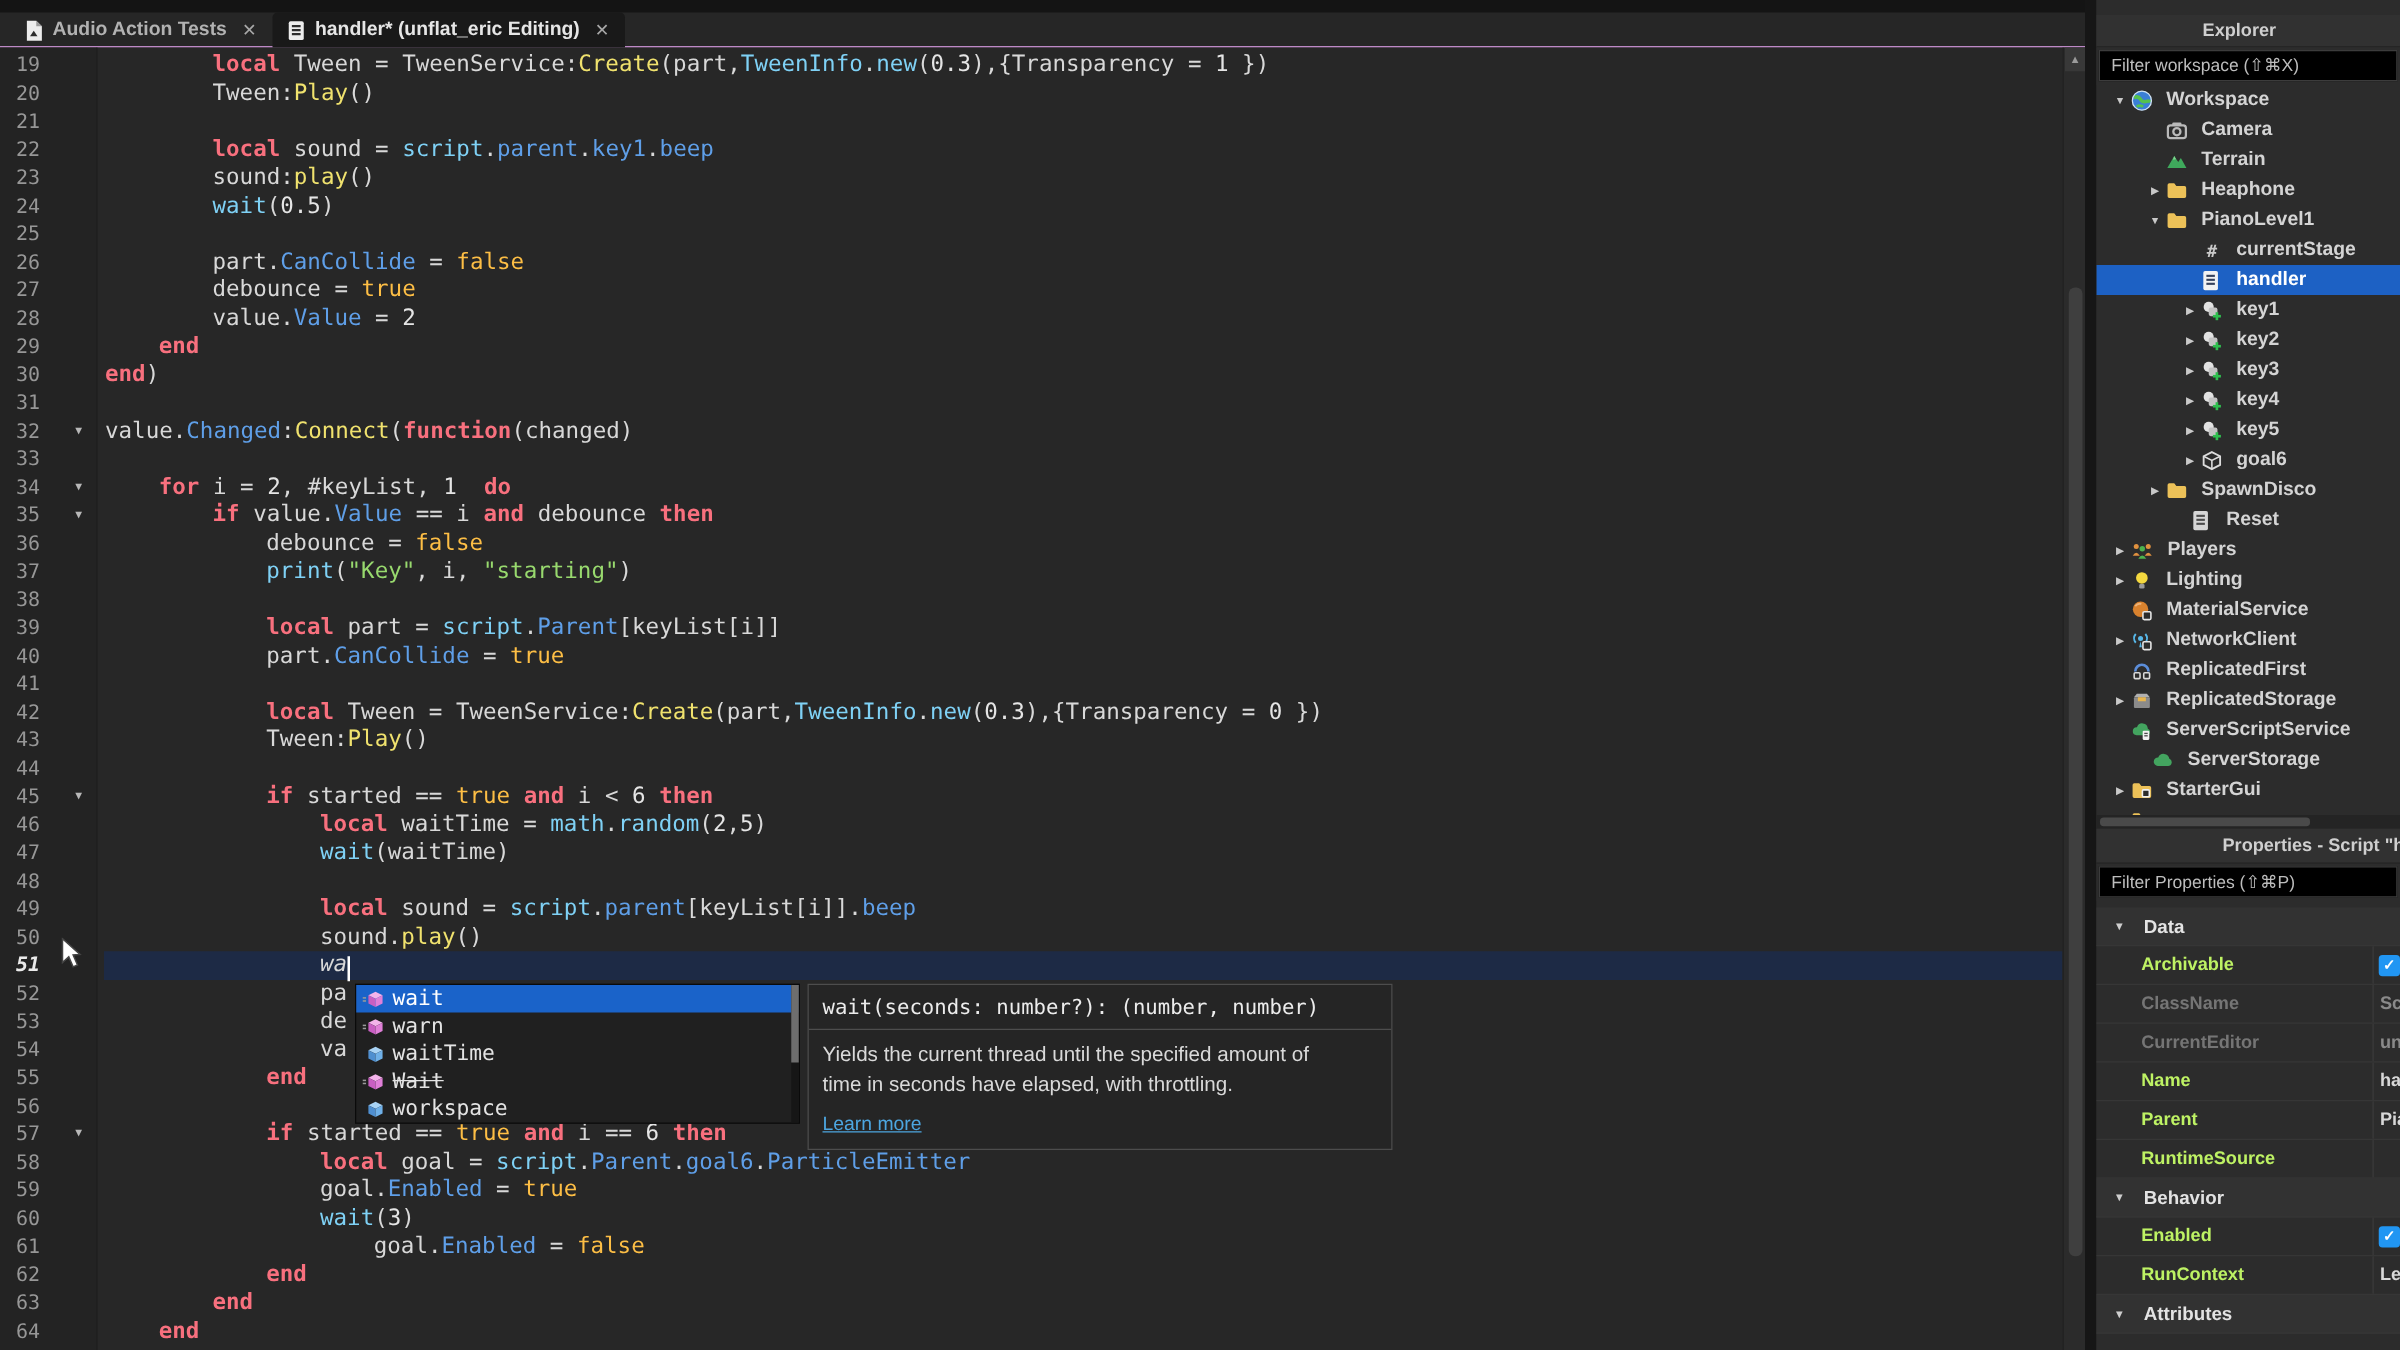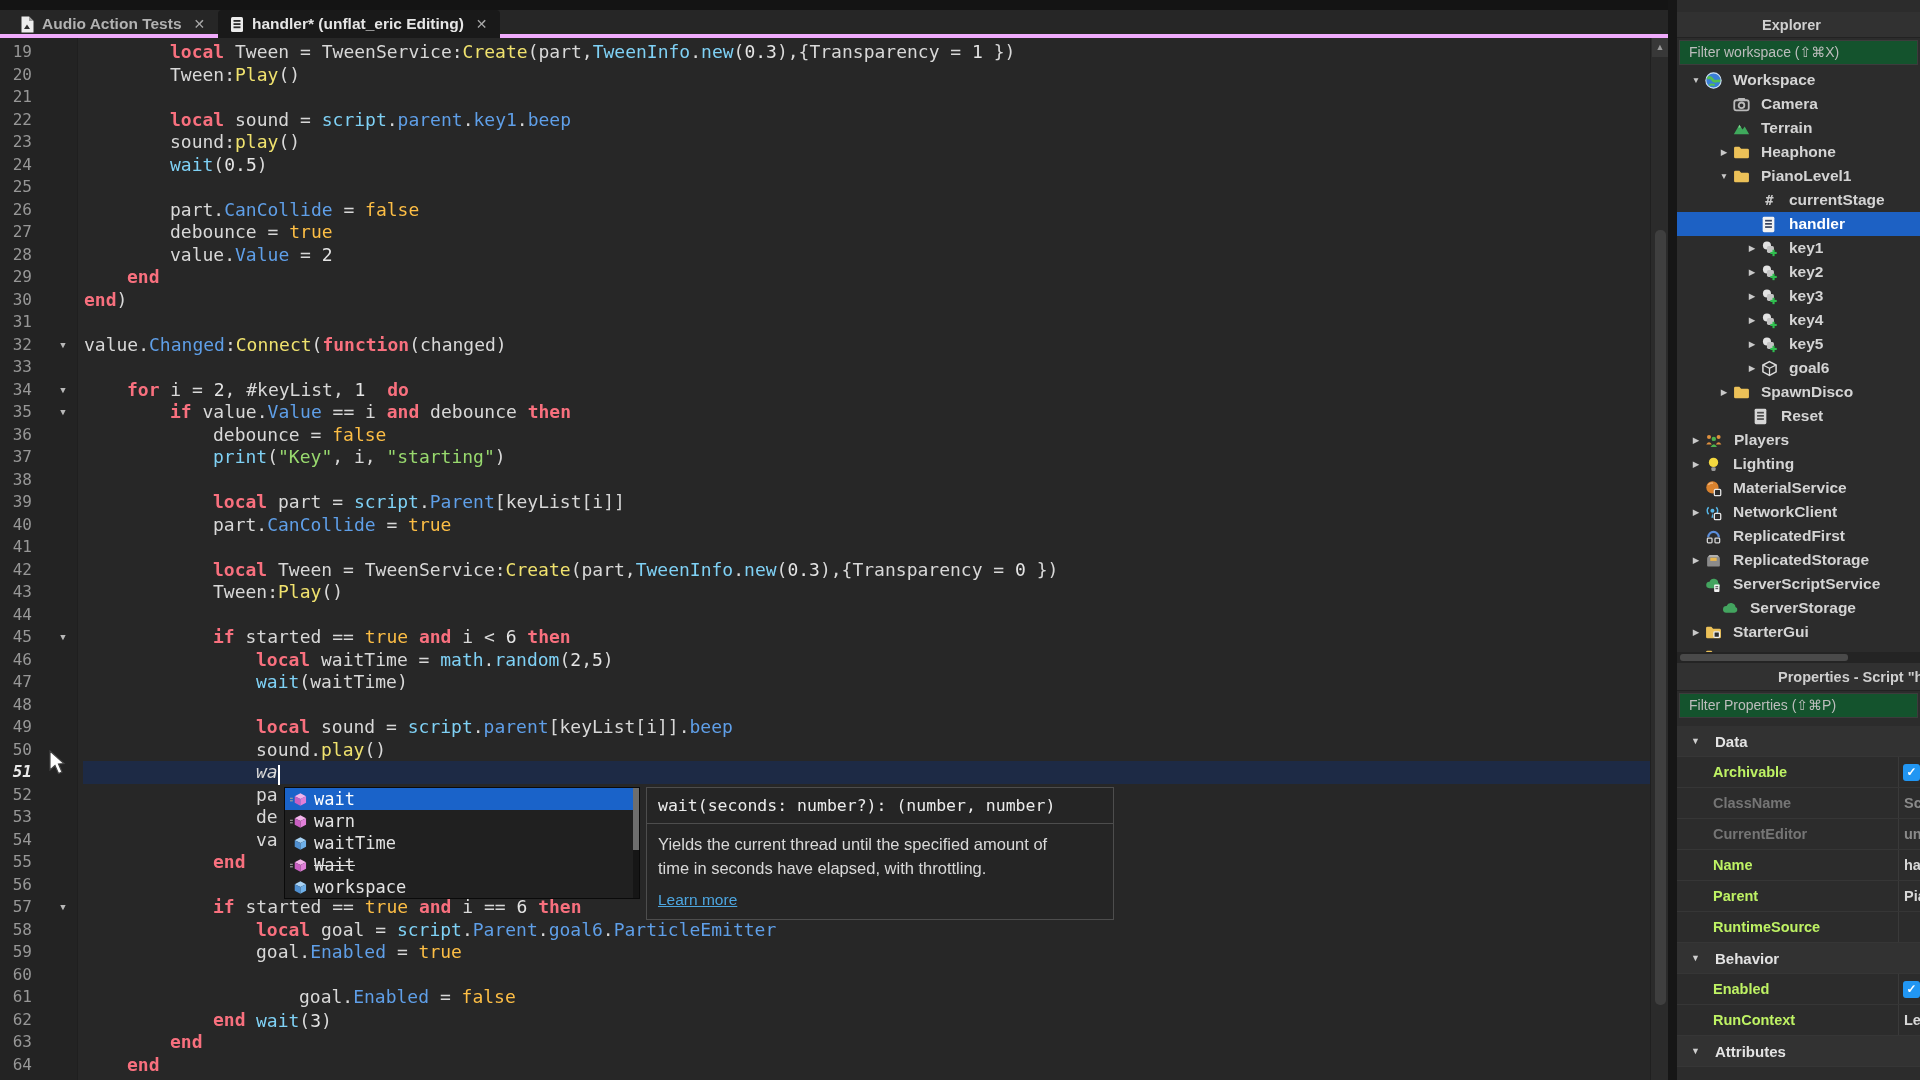--- a/index.html
+++ b/index.html
@@ -2,21 +2,21 @@
 <html><head>
 <meta charset="utf-8">
 <style>
   html,body{margin:0;padding:0;background:#161616;width:1920px;height:1080px;overflow:hidden;}
   *{box-sizing:border-box;}
   body{font-family:"Liberation Sans",sans-serif;-webkit-font-smoothing:antialiased;}
   .app{position:absolute;inset:0;width:1920px;height:1080px;}
 
   
   .top-strip{position:absolute;left:0;top:0;width:1920px;height:10px;background:#141414;}
-  .tab-bar{position:absolute;left:0;top:10px;width:1668px;height:28px;background:#262626;border-bottom:4px solid #f0abfc;}
+  .tab-bar{position:absolute;left:0;top:10px;width:1668px;height:28px;background:#262626;border-bottom:1px solid #f0abfc;}
   .tab{position:absolute;top:0;height:28px;display:flex;align-items:center;gap:8px;padding:0 12px;cursor:default;}
   .tab .tlabel{font-size:15.5px;font-weight:700;color:#b2b2b2;white-space:nowrap;}
   .tab.active{background:#191919;border-radius:4px 4px 0 0;}
   .tab.active .tlabel{color:#e6e6e6;}
   .tab .close{color:#a8a8a8;font-size:14px;margin-left:4px;}
   .tab svg{display:block;}
 
   
   .editor{position:absolute;left:0;top:38px;width:1668px;height:1042px;background:#272727;overflow:hidden;}
   .gutter-bg{position:absolute;left:0;top:0;width:78px;height:1042px;background:#232323;border-right:1px solid #1f1f1f;}
@@ -58,21 +58,21 @@
   .tt-link{display:inline-block;margin:8px 11px 10px 11px;font-size:15.5px;color:#4da6e0;text-decoration:underline;}
 
   
   .splitter{position:absolute;left:1668px;top:0;width:9px;height:1080px;background:#161616;}
 
   
   .right-pane{position:absolute;left:1677px;top:0;width:243px;height:1080px;background:#2c2c2c;overflow:hidden;}
   .panel-head{position:absolute;left:0;width:243px;background:#313131;border-bottom:1px solid #222222;color:#cfcfcf;font-size:14.5px;font-weight:700;overflow:hidden;white-space:nowrap;}
   .exp-head{top:12px;height:26px;line-height:26px;text-align:center;padding-right:14px;}
   .filter-wrap{position:absolute;left:0;width:243px;height:30px;background:#2c2c2c;}
-  .filter-box{position:absolute;left:2px;right:2px;top:2px;bottom:3px;background:#14532d;border:1px solid #3c3c3c;color:#bdbdbd;font-size:14px;line-height:22px;padding-left:9px;white-space:nowrap;overflow:hidden;}
+  .filter-box{position:absolute;left:2px;right:2px;top:2px;bottom:3px;background:#000000;border:1px solid #3c3c3c;color:#bdbdbd;font-size:14px;line-height:22px;padding-left:9px;white-space:nowrap;overflow:hidden;}
   .exp-filter{top:38px;}
 
   .tree{position:absolute;left:0;top:68px;width:243px;height:584px;overflow:hidden;}
   .trow{position:relative;height:24px;display:flex;align-items:center;}
   .trow.sel{background:#1d61c4;}
   .tarrow{flex:0 0 18px;text-align:center;color:#c9c9c9;font-size:8.5px;}
   .ticon{flex:0 0 17px;margin-right:11px;}
   .ticon svg{display:block;}
   .tlabel2{font-size:15.5px;font-weight:600;color:#d4d4d4;white-space:nowrap;}
   .trow.sel .tlabel2{color:#ffffff;}
@@ -167,21 +167,21 @@
         <div class="line"><span class="ln">50</span><span class="lc" style="left: 256px;"><span class="tk-t">sound.</span><span class="tk-m">play</span><span class="tk-t">()</span></span></div>
         <div class="line cur"><span class="ln">51</span><span class="lc" style="left: 256px;"><span class="tk-t">wa</span></span></div>
         <div class="line"><span class="ln">52</span><span class="lc" style="left: 256px;"><span class="tk-t">pa</span></span></div>
         <div class="line"><span class="ln">53</span><span class="lc" style="left: 256px;"><span class="tk-t">de</span></span></div>
         <div class="line"><span class="ln">54</span><span class="lc" style="left: 256px;"><span class="tk-t">va</span></span></div>
         <div class="line"><span class="ln">55</span><span class="lc" style="left: 213px;"><span class="tk-k">end</span></span></div>
         <div class="line"><span class="ln">56</span><span class="lc" style="left: 84px;"></span></div>
         <div class="line"><span class="ln">57</span><span class="fold">▼</span><span class="lc" style="left: 213px;"><span class="tk-k">if</span><span class="tk-t"> started == </span><span class="tk-B">true</span><span class="tk-t"> </span><span class="tk-k">and</span><span class="tk-t"> i == </span><span class="tk-n">6</span><span class="tk-t"> </span><span class="tk-k">then</span></span></div>
         <div class="line"><span class="ln">58</span><span class="lc" style="left: 256px;"><span class="tk-k">local</span><span class="tk-t"> goal = </span><span class="tk-b">script</span><span class="tk-t">.</span><span class="tk-p">Parent</span><span class="tk-t">.</span><span class="tk-p">goal6</span><span class="tk-t">.</span><span class="tk-p">ParticleEmitter</span></span></div>
         <div class="line"><span class="ln">59</span><span class="lc" style="left: 256px;"><span class="tk-t">goal.</span><span class="tk-p">Enabled</span><span class="tk-t"> = </span><span class="tk-B">true</span></span></div>
-        <div class="line"><span class="ln">60</span><span class="lc" style="left: 256px; margin-top: 46px;"><span class="tk-b">wait</span><span class="tk-t">(</span><span class="tk-n">3</span><span class="tk-t">)</span></span></div>
+        <div class="line"><span class="ln">60</span><span class="lc" style="left: 256px;"><span class="tk-b">wait</span><span class="tk-t">(</span><span class="tk-n">3</span><span class="tk-t">)</span></span></div>
         <div class="line"><span class="ln">61</span><span class="lc" style="left: 299px;"><span class="tk-t">goal.</span><span class="tk-p">Enabled</span><span class="tk-t"> = </span><span class="tk-B">false</span></span></div>
         <div class="line"><span class="ln">62</span><span class="lc" style="left: 213px;"><span class="tk-k">end</span></span></div>
         <div class="line"><span class="ln">63</span><span class="lc" style="left: 170px;"><span class="tk-k">end</span></span></div>
         <div class="line"><span class="ln">64</span><span class="lc" style="left: 127px;"><span class="tk-k">end</span></span></div>
       </div>
     <div class="caret"></div>
 
     <div class="popup">
       <div>
           <div class="pitem sel">

